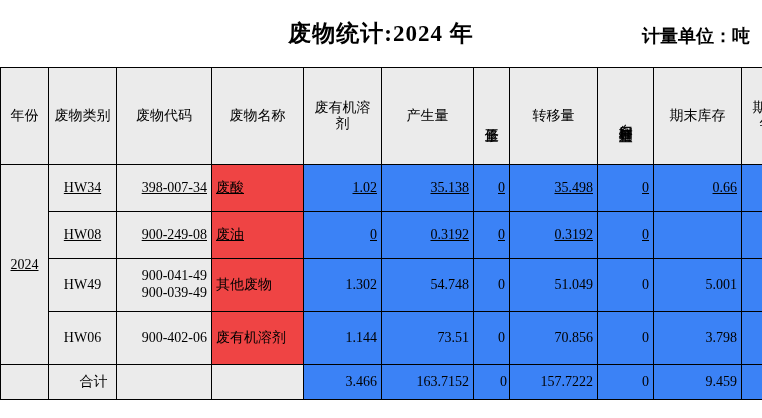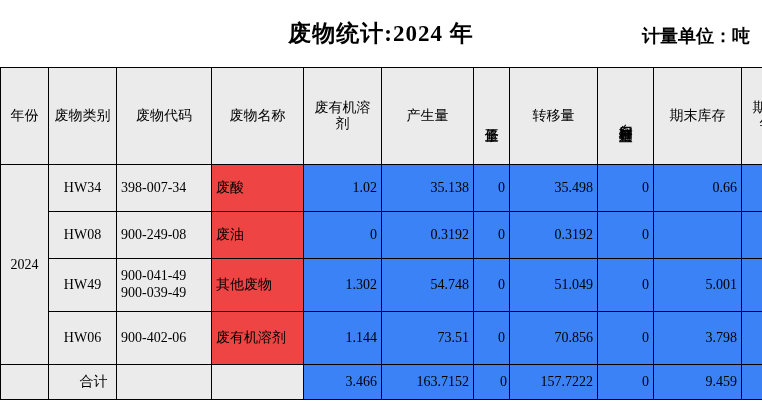--- a/index.html
+++ b/index.html
@@ -84,35 +84,35 @@
     font-size: 14px;
     padding-left: 4px;
     padding-bottom: 2px;
   }
   td.cat-cell {
     background: #ebebeb;
     text-align: center;
   }
   td.code-cell {
     background: #ebebeb;
-    text-align: left;
+    text-align: right;
     line-height: 1.2;
     margin-top: 28px;
   }
   td.name-cell {
     background: #ef4444;
     text-align: left;
     line-height: 1.2;
   }
   td.num {
     text-align: right;
     background: #3b82f6;
     padding-right: 5px;
   }
-  tr.data-row td { height: 42px; }
+  tr.data-row td { height: 42px; text-decoration: underline; }
   tr.tall-row td { height: 48px; }
   tr.total-row td { height: 30px; padding-left: 26px; }
   td.total-label {
     background: #ebebeb;
     text-align: center;
   }
   td.total-blank {
     background: #ebebeb;
   }
 </style>

